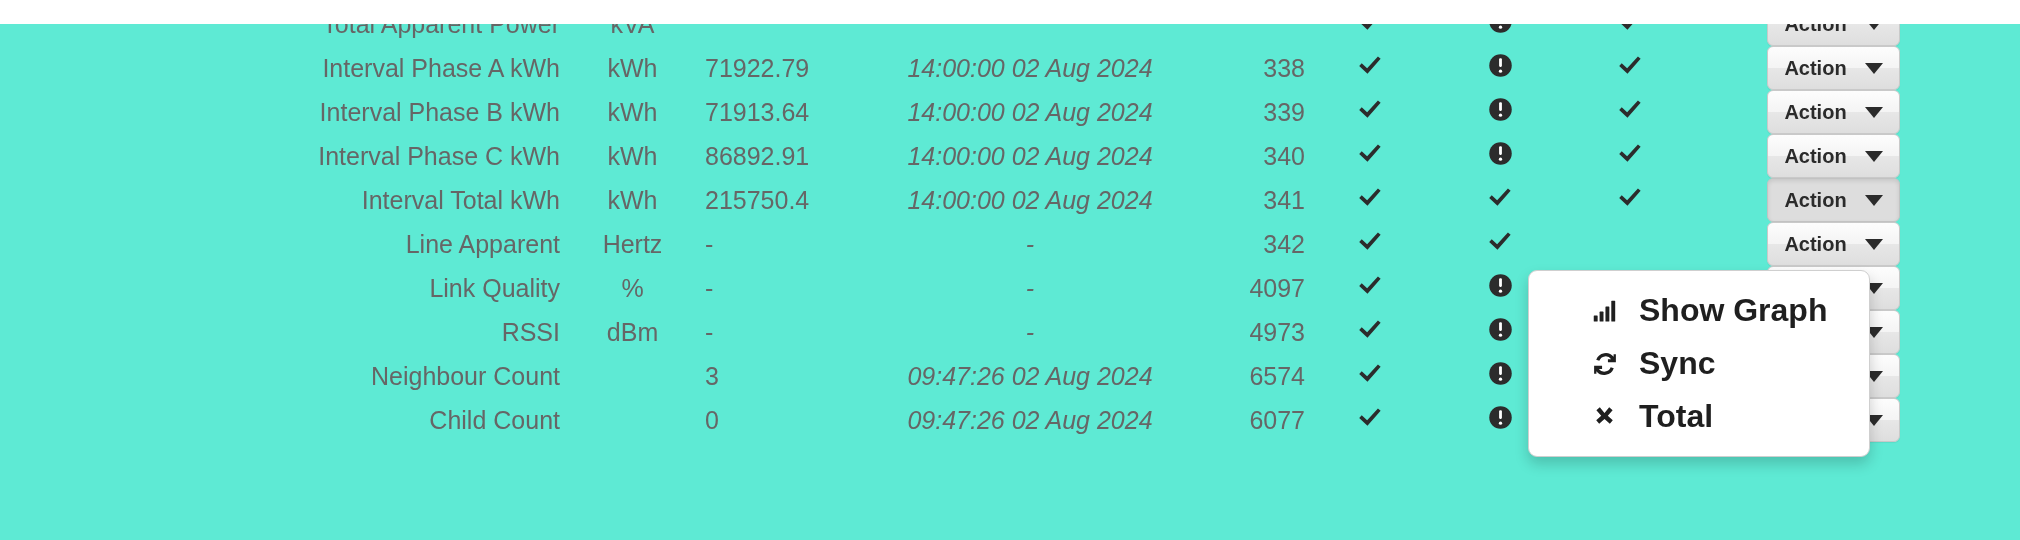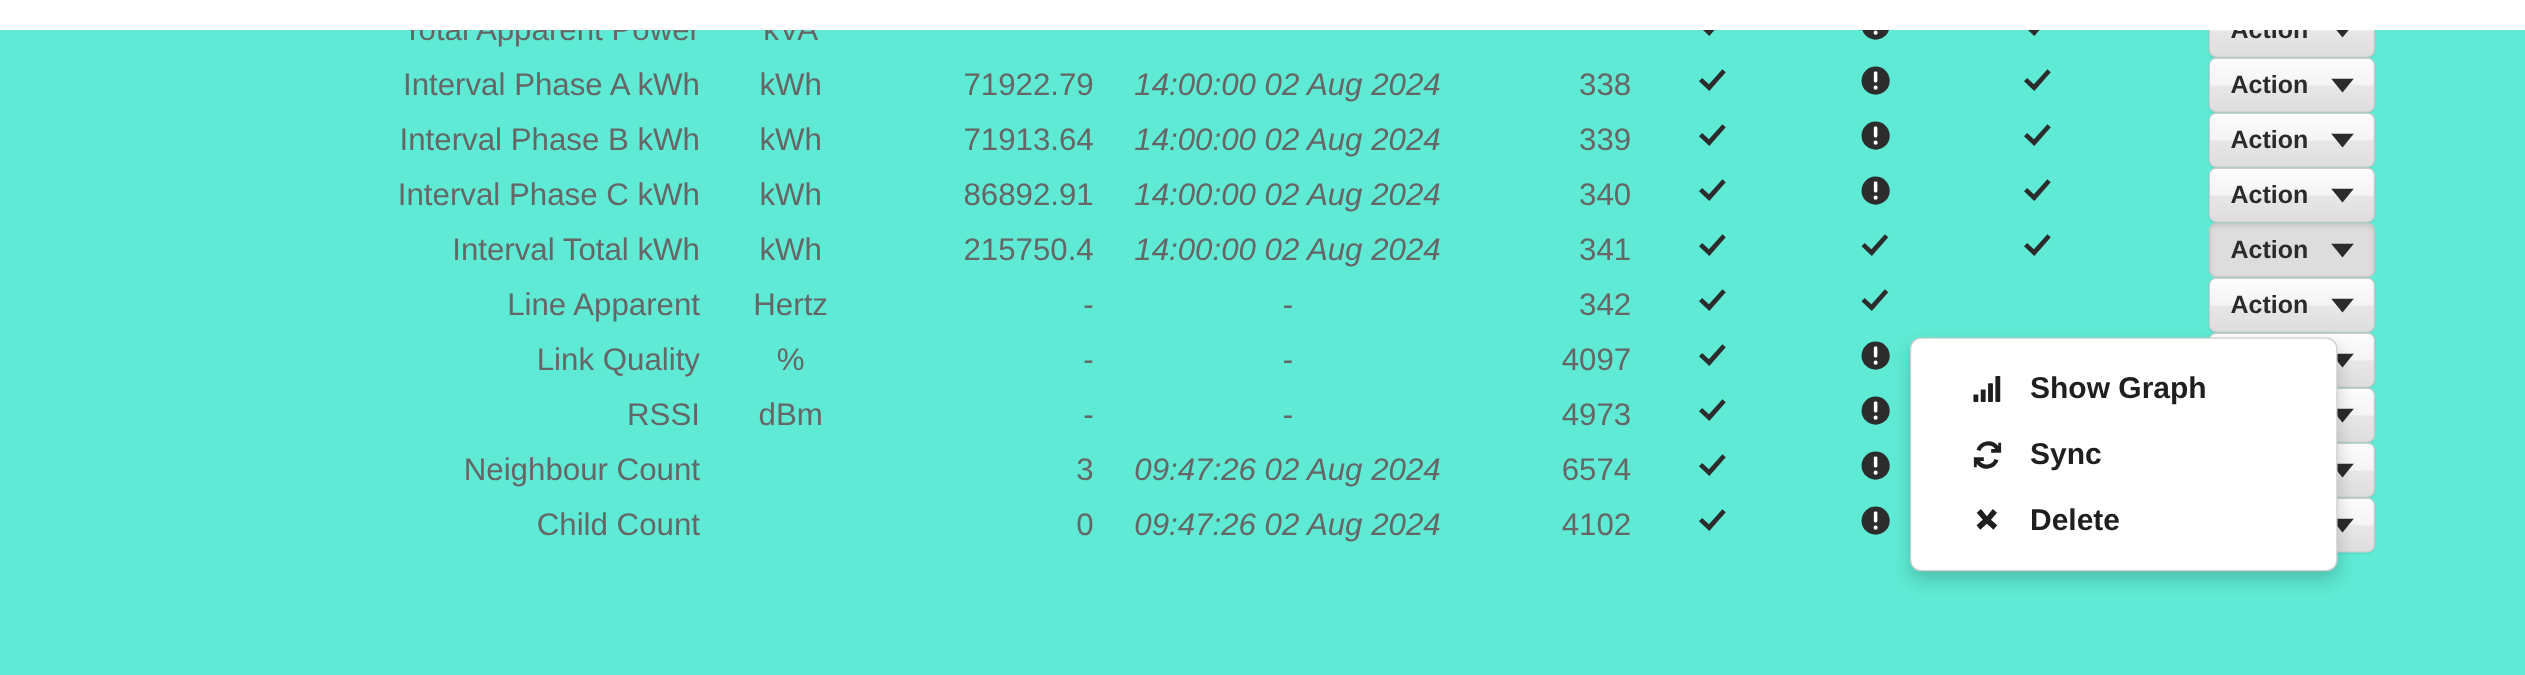--- a/index.html
+++ b/index.html
@@ -52,21 +52,21 @@
   col.c-value  { width: 170px; }
   col.c-time   { width: 310px; }
   col.c-id     { width: 120px; }
   col.c-s1     { width: 130px; }
   col.c-s2     { width: 130px; }
   col.c-s3     { width: 130px; }
   col.c-act    { width: 205px; }
 
   td.name   { text-align: right; padding-right: 0px; }
   td.unit   { text-align: center; }
-  td.value  { text-align: right; }
+  td.value  { }
   td.time   { text-align: center; font-style: italic; }
   td.id     { text-align: right; padding-right: 18px; }
   td.stat   { text-align: center; }
   td.act    { text-align: right; padding-right: 22px; }
 
   
   .ic {
     display: inline-block;
     line-height: 1;
     color: #2c2c2c;
@@ -118,22 +118,22 @@
     border-radius: 9px;
     box-shadow: 0 7px 14px rgba(0,0,0,0.18);
     padding: 13px 0 13px 0;
     z-index: 40;
     overflow: hidden;
   }
   .menu-item {
     display: flex;
     align-items: center;
     height: 53px;
-    padding: 0 0 0 48px;
-    font-size: 24px;
+    padding: 0 0 0 63px;
+    font-size: 32px;
     font-weight: 700;
     color: #1f1f1f;
     cursor: pointer;
     white-space: nowrap;
   }
   .menu-item.active {
     background: #595959;
     color: #ffffff;
   }
   .menu-item .m-ic {
@@ -371,21 +371,21 @@
           <td class="act"><span class="action-btn">
               <span>Action</span>
               <span class="caret"></span>
             </span></td>
         </tr>
         <tr>
           <td class="name">Child Count</td>
           <td class="unit"></td>
           <td class="value">0</td>
           <td class="time">09:47:26 02 Aug 2024</td>
-          <td class="id">4102</td>
+          <td class="id">6077</td>
           <td class="stat"><span class="ic"><svg width="27" height="27" viewBox="0 0 16 16" fill="#2c2c2c">
                 <path d="M6.2 12.9 1.3 8.3l1.5-1.6 3.2 3 6.4-7.1 1.6 1.4z"></path>
               </svg></span></td>
           <td class="stat"><span class="ic"><svg width="25" height="25" viewBox="0 0 16 16" fill="#2c2c2c">
                 <circle cx="8" cy="8" r="7.2"></circle>
                 <rect x="7.1" y="3.3" width="1.8" height="5.6" rx="0.7" fill="#ffffff"></rect>
                 <circle cx="8" cy="11.6" r="1.05" fill="#ffffff"></circle>
               </svg></span></td>
           <td class="stat"><span class="ic"><svg width="27" height="27" viewBox="0 0 16 16" fill="#2c2c2c">
                 <path d="M6.2 12.9 1.3 8.3l1.5-1.6 3.2 3 6.4-7.1 1.6 1.4z"></path>
@@ -418,20 +418,20 @@
           </svg>
         </span>
         <span class="m-label">Sync</span>
       </div>
       <div class="menu-item">
         <span class="m-ic">
           <svg width="25" height="25" viewBox="0 0 16 16" fill="#1f1f1f">
             <path d="M8 5.7 11 2.1l2.2 1.9L10.1 7.5l3.2 2.9-1.9 2.3L8 9.6l-3.4 3.1-1.9-2.3 3.2-2.9-3.1-3.5L5 2.1z"></path>
           </svg>
         </span>
-        <span class="m-label">Delete</span>
+        <span class="m-label">Total</span>
       </div>
     </div>
 
   <div class="bottom-fade"></div>
   <div class="bottom-fade2"></div>
 
 </div>
 
 </body></html>

